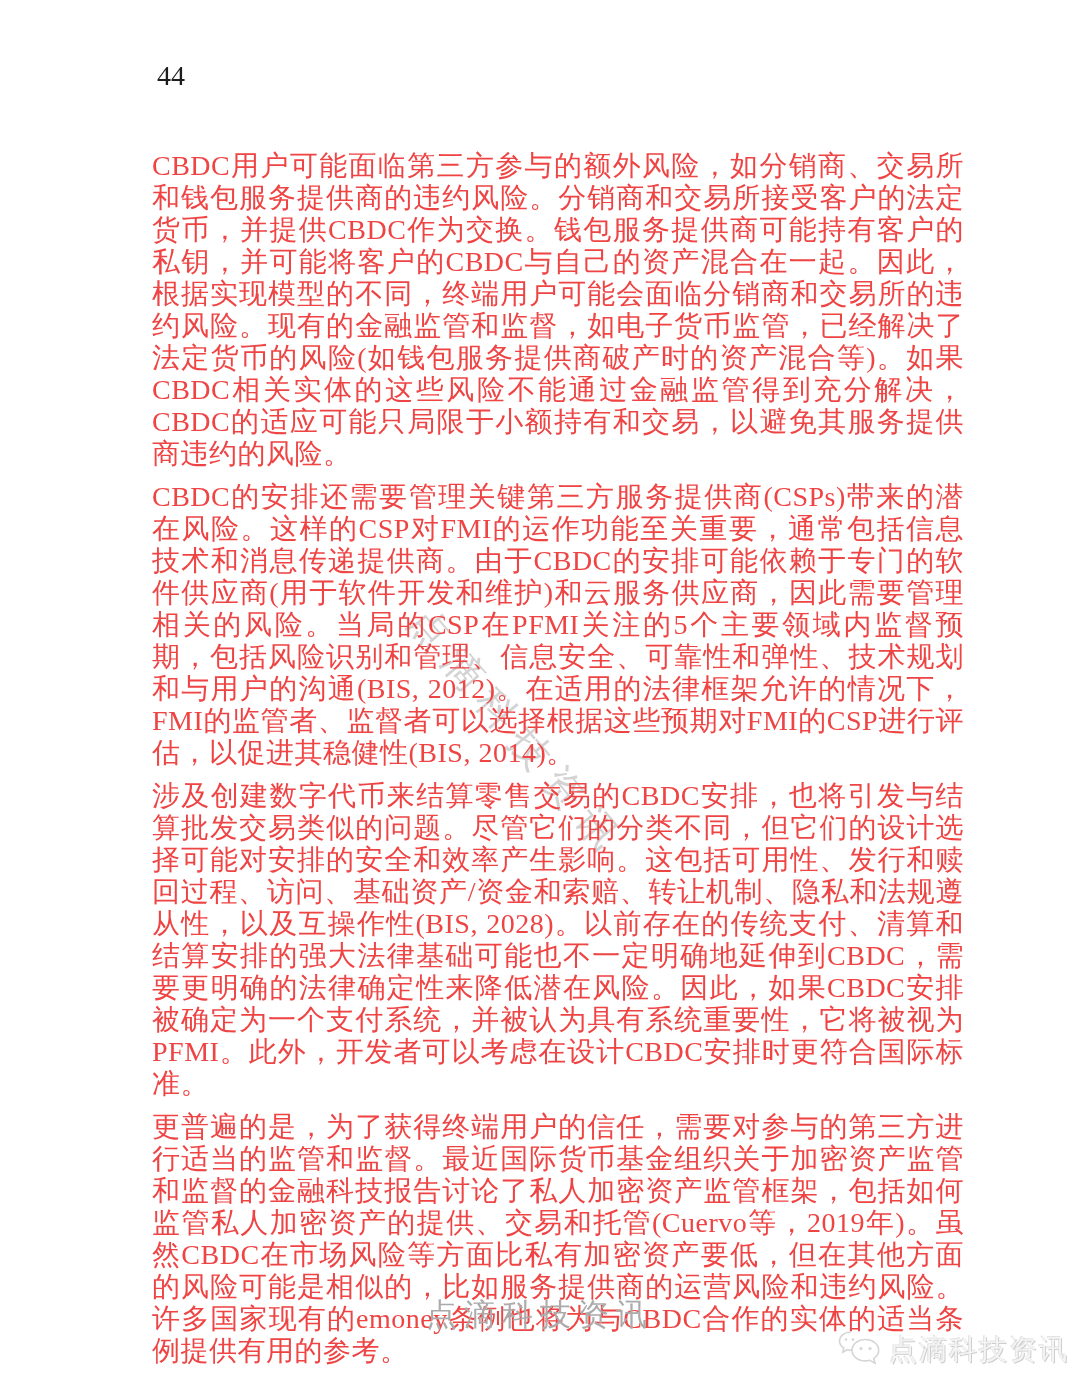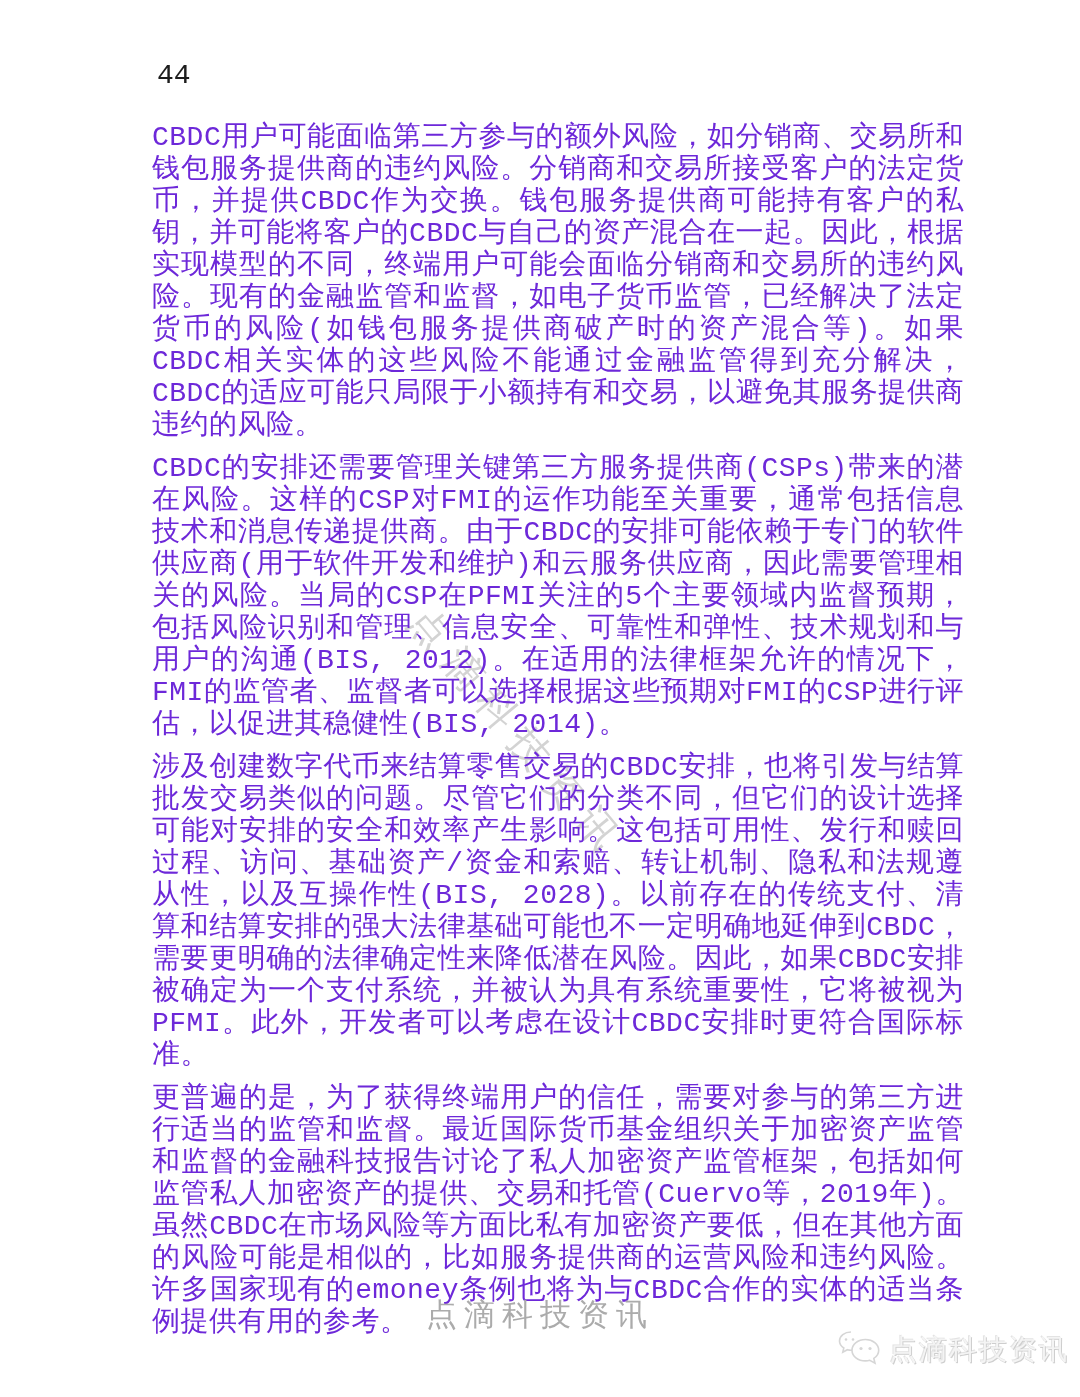--- a/index.html
+++ b/index.html
@@ -11,37 +11,36 @@
     height: 1397px;
     position: relative;
     background: #ffffff;
     font-family: "Liberation Serif", "DejaVu Serif", serif;
     overflow: hidden;
   }
   .page {
     position: absolute;
     inset: 0;
     background: #ffffff;
-    font-family: Liberation Mono, monospace;
   }
   .page-number {
     position: absolute;
     left: 157px;
     top: 60px;
     font-size: 28px;
     color: #1d1d1d;
     z-index: 2;
   }
   .content {
     position: absolute;
     left: 152px;
-    top: 122px;
+    top: 150px;
     width: 812px;
     z-index: 2;
-    color: #6d28d9;
+    color: #ef4444;
   }
   .content p {
     margin: 0 0 11px 0;
     font-size: 28px;
     line-height: 32px;
     text-align: justify;
     text-justify: inter-ideograph;
     letter-spacing: 0.5px;
   }
   .watermark-diagonal {

